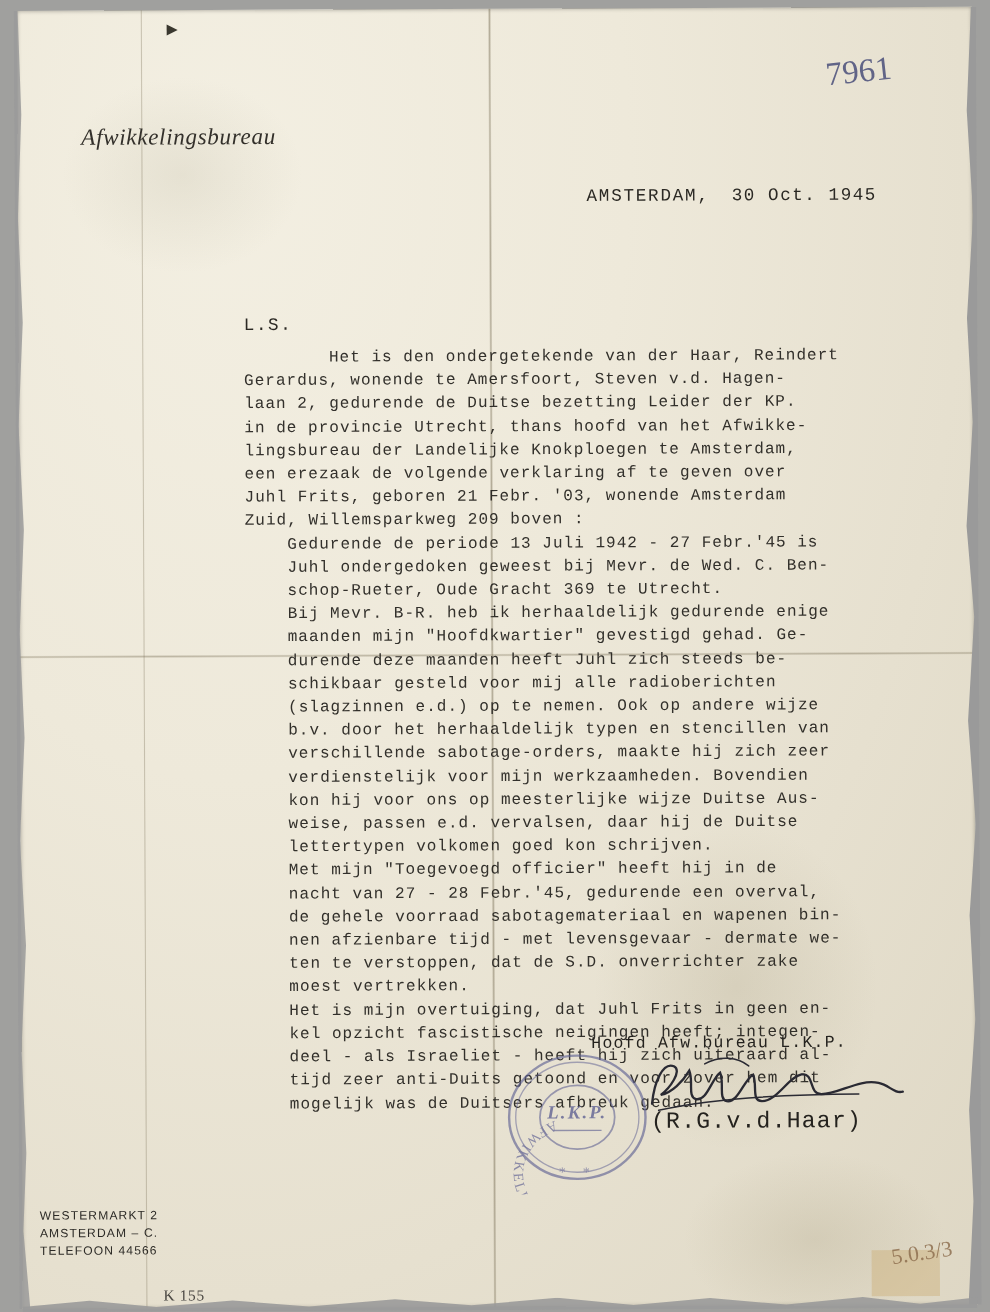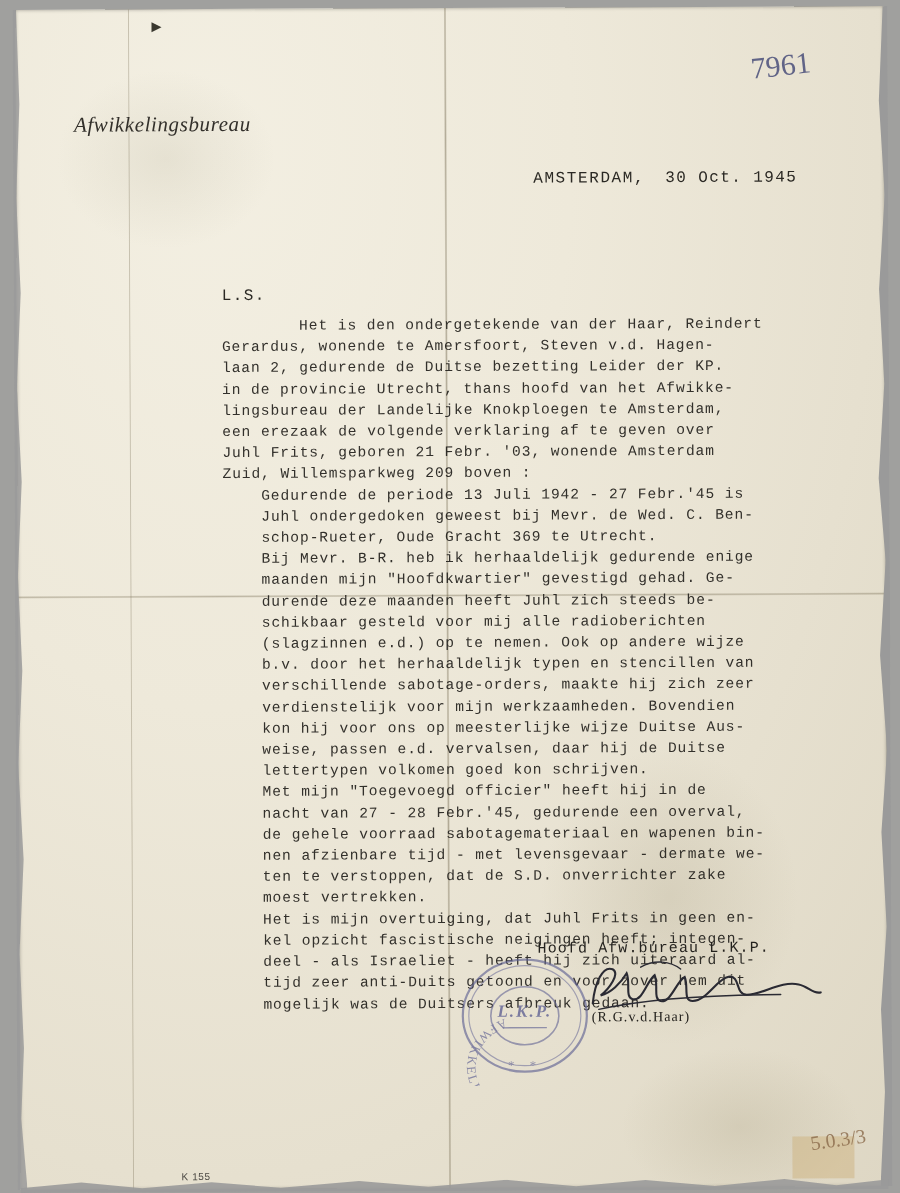--- a/index.html
+++ b/index.html
@@ -167,22 +167,22 @@
     top: 933px;
     font-family: "Liberation Mono", monospace;
     font-size: 15px;
     letter-spacing: 1.1px;
     color: #24221e;
   }
   .signature-name {
     position: absolute;
     left: 572px;
     top: 1002px;
-    font-family: Liberation Serif, serif;
-    font-size: 14px;
+    font-family: Liberation Mono, monospace;
+    font-size: 21px;
     letter-spacing: 1.1px;
     color: #24221e;
   }
   .signature-ink {
     position: absolute;
     left: 565px;
     top: 948px;
     width: 250px;
     height: 70px;
     pointer-events: none;
@@ -217,25 +217,24 @@
     font-family: "Liberation Sans", sans-serif;
     font-size: 11px;
     line-height: 16px;
     letter-spacing: 1px;
     color: #2c2a26;
   }
   .printer-code {
     position: absolute;
     left: 128px;
     top: 1162px;
-    font-family: Liberation Sans, sans-serif;
-    font-size: 10px;
+    font-family: Liberation Serif, serif;
+    font-size: 14px;
     letter-spacing: .6px;
     color: #4b4843;
-    margin-left: 33px;
   }
   .punch-mark {
     position: absolute;
     left: 135px;
     top: 12px;
     width: 10px;
     height: 10px;
     color: #3a382f;
     font-size: 12px;
   }
@@ -329,20 +328,25 @@
         <ellipse cx="80" cy="70" rx="34" ry="29" fill="none" stroke="#5d5f92" stroke-width="1.6" opacity=".75"></ellipse>
         <text font-family="Liberation Serif, serif" font-size="13" fill="#5d5f92" opacity=".85" letter-spacing="2">
           <textPath href="#ringpath2" startOffset="6%">AFWIKKELINGSBUREAU</textPath>
         </text>
         <line x1="58" y1="82" x2="102" y2="82" stroke="#5d5f92" stroke-width="1.3" opacity=".8"></line>
         <text x="80" y="124" text-anchor="middle" font-family="Liberation Serif, serif" font-size="13" fill="#5d5f92" opacity=".8" letter-spacing="6">* *</text>
       </svg>
       <div class="inner-text" style="transform: translateY(-4px); font-style: italic;">L.K.P.</div>
     </div>
 
+    <div class="footer-address">
+      <div>WESTERMARKT 2</div>
+      <div>AMSTERDAM – C.</div>
+      <div>TELEFOON  44566</div>
+    </div>
 
     <div class="printer-code">K 155</div>
 
     <div class="corner-tape"></div>
     <div class="pencil-mark">5.0.3/3</div>
 
     <div class="tear-left"></div>
     <div class="tear-right2"></div>
     <div class="tear-bottom"></div>
   </div>

